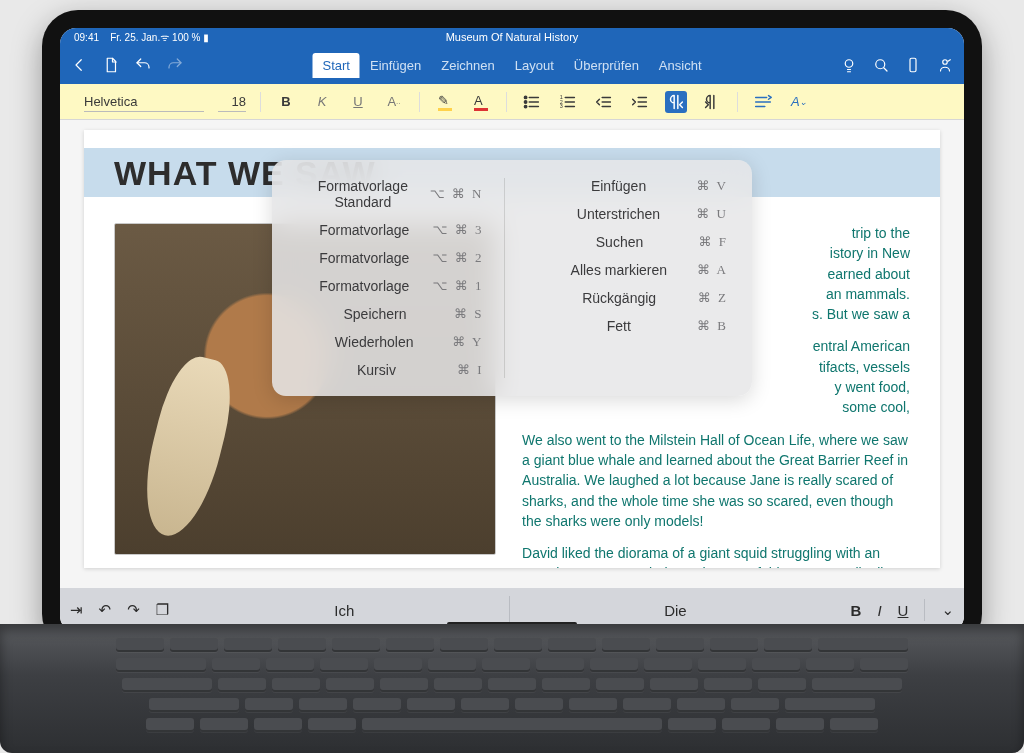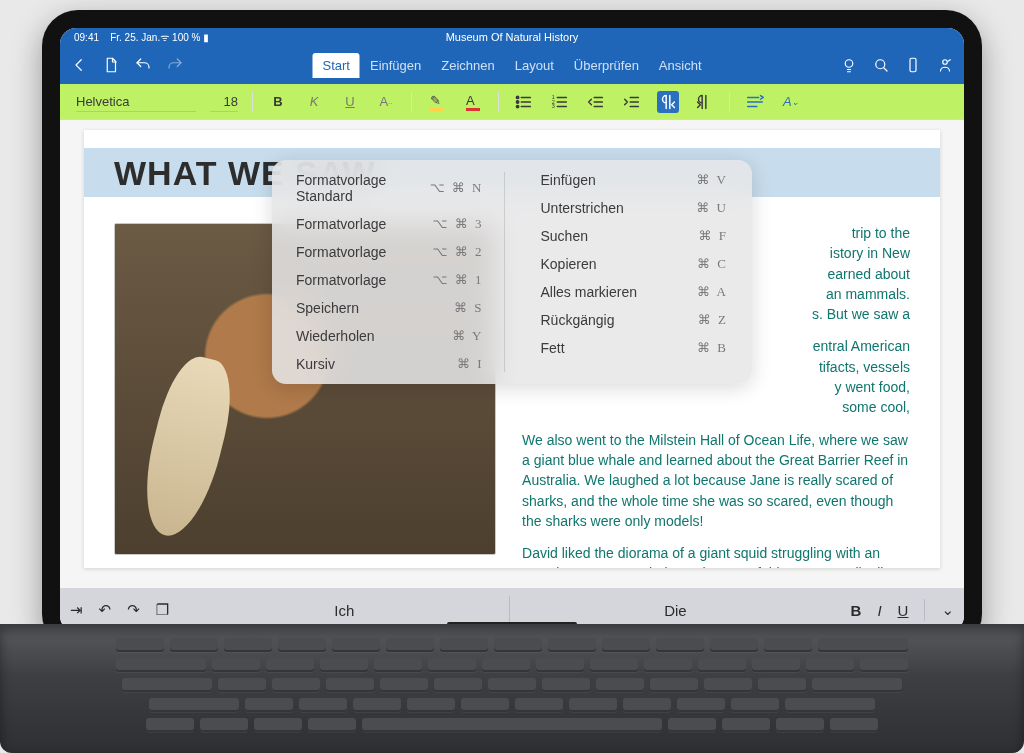--- a/index.html
+++ b/index.html
@@ -29,22 +29,22 @@
   }
   .apptop .left, .apptop .right { display:flex; align-items:center; gap:14px;}
   .apptop .right { margin-left:auto; }
   .apptop .tabs { position:absolute; left:50%; transform:translateX(-50%); display:flex; gap:0; align-items:center;}
   .tab-btn { color:#cfe0f3; font-size:13px; padding:5px 10px; border-radius:3px 3px 0 0; cursor:pointer;}
   .tab-btn.active { background:#fff; color:#1f66b9; }
   .icn { width:18px; height:18px; display:inline-flex; align-items:center; justify-content:center;}
   .icn svg { width:100%; height:100%; }
   
   .fmt {
-    height: 36px; background:#bef264; border-bottom:1px solid #d6d6d6;
-    display:flex; align-items:center; padding:0 16px; gap:14px;
+    height: 36px; background:#fef9c3; border-bottom:1px solid #d6d6d6;
+    display:flex; align-items:center; padding:0 24px; gap:14px;
     color:#3a3a3a; font-size:13px;
   }
   .fmt .fontname { width:120px; border-bottom:1px solid #bbb; padding:2px 0;}
   .fmt .fontsize { width:28px; text-align:right; border-bottom:1px solid #bbb; padding:2px 0;}
   .fmt .sep { width:1px; height:20px; background:#ddd;}
   .fmt .btn { width:22px; height:22px; display:flex;align-items:center;justify-content:center; border-radius:3px;}
   .fmt .para-active { background:#2a6fc0; color:#fff; }
   
   .doc { flex:1; background:#f5f5f5; overflow:hidden; position:relative;}
   .page {
@@ -64,27 +64,27 @@
     position:relative; overflow:hidden;
   }
   .photo::after{content:"";position:absolute;left:10%;top:40%;width:18%;height:55%;
     background:linear-gradient(#e9d9b8,#c9b690); border-radius:40% 40% 50% 50%;
     transform:rotate(14deg);}
   .bodytext { flex:1; font-size:14px; line-height:1.45; color:#0f766e;}
   .bodytext p { margin-bottom:12px;}
   
   .hud {
     position:absolute; left:50%; top:132px; transform:translateX(-50%);
-    width:480px; padding:12px 24px;
+    width:480px; padding:18px 24px;
     background:rgba(230,230,232,.86);
     backdrop-filter: blur(14px);
     border-radius:14px;
     box-shadow:0 4px 20px rgba(0,0,0,.15);
     display:flex; gap:16px;
-    color:#3b3b3d; font-size:14px;
+    color:#3b3b3d; font-size:14px;text-align:center;
   }
   .hud .col { flex:1; display:flex; flex-direction:column; gap:12px;}
   .hud .col:first-child { border-right:1px solid rgba(0,0,0,.12); padding-right:20px;}
   .hud .col:last-child { padding-left:20px;}
   .hud .row { display:flex; align-items:center;}
   .hud .row .lab { flex:1;}
   .hud .row .keys { color:#7a7a7d; font-family:-apple-system; letter-spacing:2px; font-size:13px;}
   
   .kbbar {
     height:44px; background:#d4d6db; display:flex; align-items:center;
@@ -329,24 +329,20 @@
           </div>
         <div class="row">
             <span class="lab">Unterstrichen</span>
             <span class="keys">⌘ U</span>
           </div>
         <div class="row">
             <span class="lab">Suchen</span>
             <span class="keys">⌘ F</span>
           </div>
         <div class="row">
-            <span class="lab">Kopieren</span>
-            <span class="keys">⌘ C</span>
-          </div>
-        <div class="row">
             <span class="lab">Alles markieren</span>
             <span class="keys">⌘ A</span>
           </div>
         <div class="row">
             <span class="lab">Rückgängig</span>
             <span class="keys">⌘ Z</span>
           </div>
         <div class="row">
             <span class="lab">Fett</span>
             <span class="keys">⌘ B</span>

